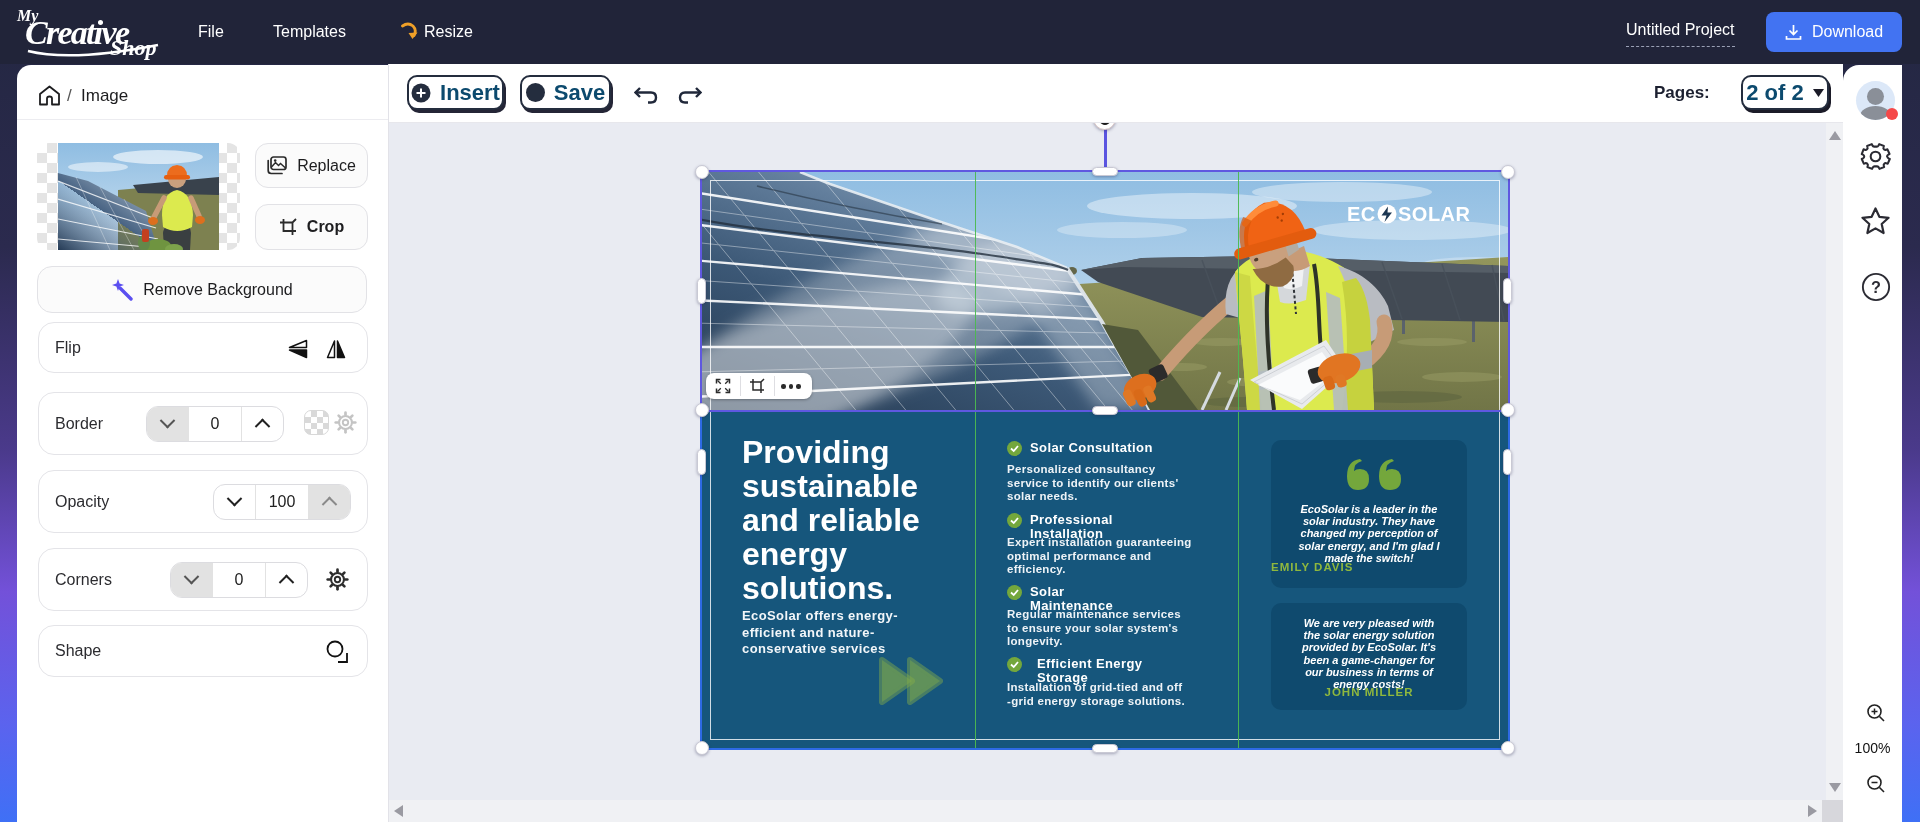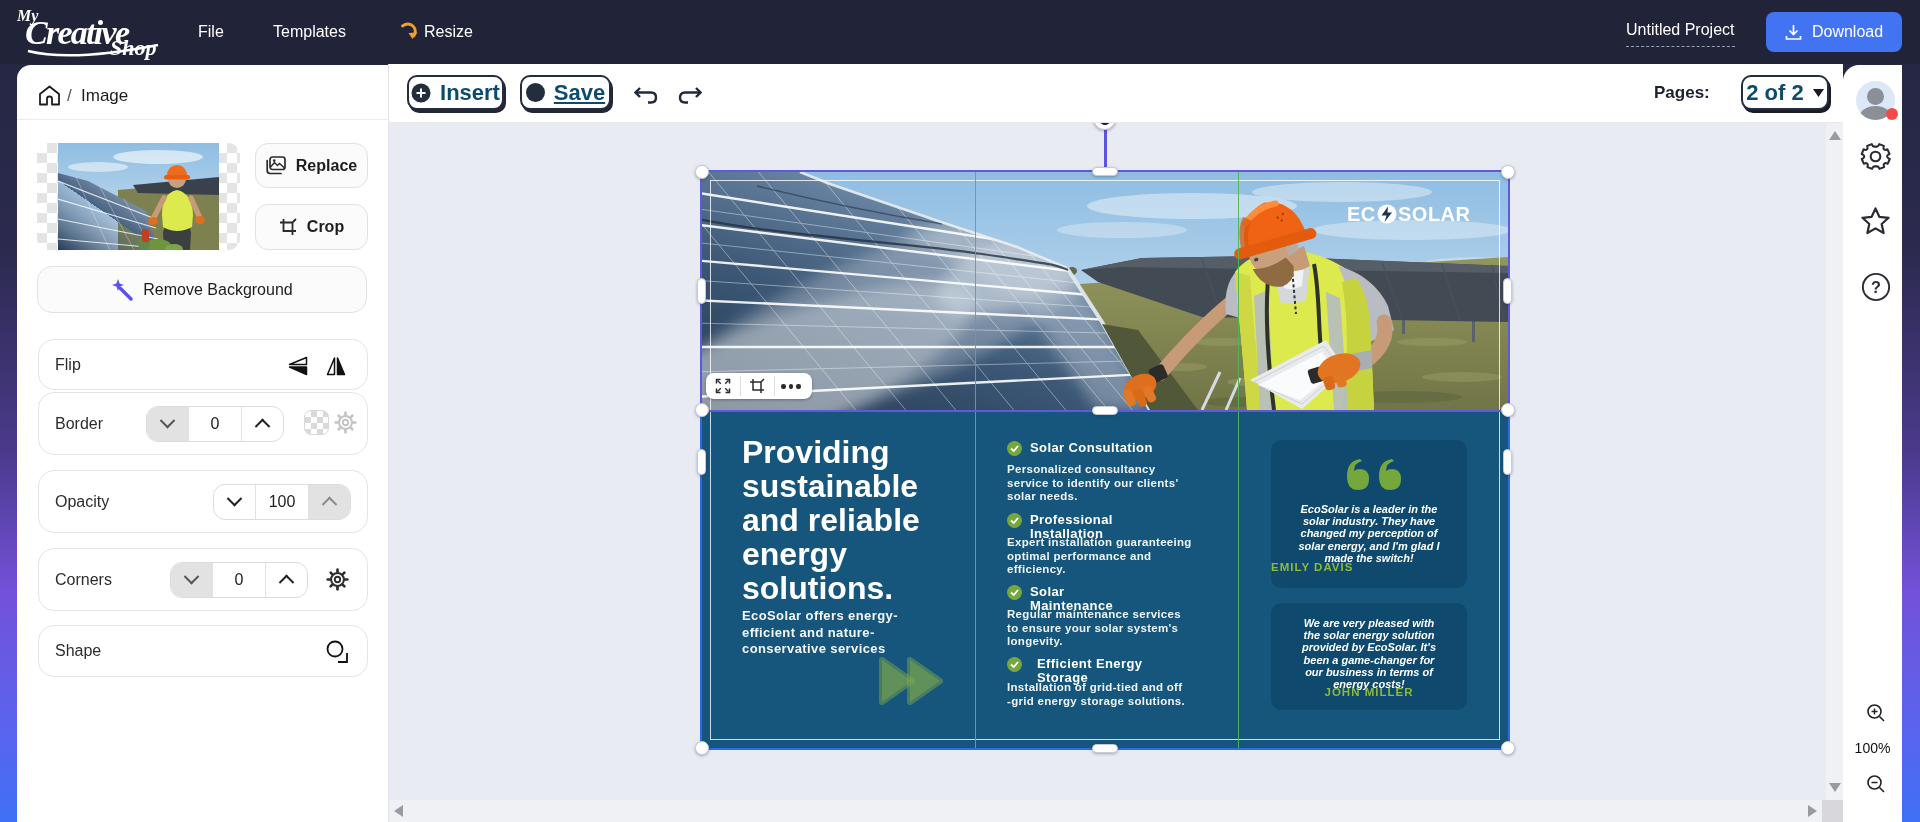--- a/index.html
+++ b/index.html
@@ -59,21 +59,21 @@
   <div id="canvas"></div>
   <div class="abs" style="left:388px;top:64px;width:1px;height:758px;background:#e2e2e8;z-index:7;"></div>
   <div id="topbar">
     <div class="tbtn" style="left:19px;top:11px;width:97px;">
       <svg width="20" height="20" viewBox="0 0 20 20">
           <circle cx="10" cy="10" r="9.5" fill="#242d3e"></circle>
           <path d="M10 5.5 V14.5 M5.5 10 H14.5" stroke="#fff" stroke-width="2"></path>
         </svg>
       Insert
     </div>
-    <div class="tbtn" style="left:132px;top:11px;width:91px;text-decoration:underline;">
+    <div class="tbtn" style="left:132px;top:11px;width:91px;">
       <svg width="19" height="19" viewBox="0 0 19 19">
           <circle cx="9.5" cy="9.5" r="9.5" fill="#242d3e"></circle>
         </svg>
       Save
     </div>
     <svg class="abs" style="left:246px;top:20px" width="26" height="22" viewBox="0 0 26 22">
       <path d="M6 4 L1.5 8.5 L6 13" stroke="#20283a" stroke-width="2.4" fill="none"></path>
       <path d="M1.5 8.5 H17 Q22 8.5 22 13.5 Q22 18.5 17 18.5 H14" stroke="#20283a" stroke-width="2.4" fill="none"></path>
     </svg>
     <svg class="abs" style="left:288px;top:20px" width="26" height="22" viewBox="0 0 26 22">
@@ -441,21 +441,21 @@
           <path d="M133,55 L141,73" stroke="#c79b77" stroke-width="5.5" stroke-linecap="round"></path>
           <ellipse cx="95" cy="78" rx="5" ry="4" fill="#dd6f1e"></ellipse>
           <ellipse cx="142" cy="77" rx="5" ry="4" fill="#dd6f1e"></ellipse>
           <ellipse cx="100" cy="103" rx="13" ry="7" fill="#6f9440"></ellipse>
           <ellipse cx="116" cy="106" rx="9" ry="5" fill="#7da34b"></ellipse>
           <ellipse cx="86" cy="100" rx="6" ry="8" fill="#63884a"></ellipse>
           <rect x="84" y="86" width="7" height="13" fill="#c2401f" rx="2"></rect>
         </svg>
       </div>
     </div>
-    <div class="btn-light" style="left:255px;top:143px;width:113px;height:45px;font-weight:bold;">
+    <div class="btn-light" style="left:255px;top:143px;width:113px;height:45px;">
       <svg width="20" height="19" viewBox="0 0 20 19">
         <rect x="4" y="1" width="15" height="12.5" rx="2.5" fill="none" stroke="#2b2b2b" stroke-width="1.7"></rect>
         <path d="M4.5 11 L8.5 6.5 L11.5 9.5 L13.5 7.5 L18.5 12" stroke="#2b2b2b" stroke-width="1.5" fill="none"></path>
         <circle cx="8.2" cy="4.6" r="1.3" fill="#2b2b2b"></circle>
         <path d="M1.2 4.5 V14.5 Q1.2 17.5 4.2 17.5 H15" stroke="#2b2b2b" stroke-width="1.7" fill="none" stroke-linecap="round"></path>
       </svg>
       Replace
     </div>
     <div class="btn-light" style="left:255px;top:204px;width:113px;height:46px;font-weight:bold;">
       <svg width="18" height="18" viewBox="0 0 18 18">
@@ -464,21 +464,21 @@
       Crop
     </div>
     <div class="btn-light" style="left:37px;top:266px;width:330px;height:47px;border-radius:15px;">
       <svg width="22" height="22" viewBox="0 0 22 22">
         <path d="M9 9 L20 20" stroke="#5b4ff0" stroke-width="3.4" stroke-linecap="round"></path>
         <path d="M7 0 L8.6 4.4 L13 6 L8.6 7.6 L7 12 L5.4 7.6 L1 6 L5.4 4.4 Z" fill="#5b4ff0"></path>
       </svg>
       Remove Background
     </div>
 
-    <div class="row" style="top:339px;height:51px;">
+    <div class="row" style="top:322px;height:51px;">
       <div class="rowlabel">Flip</div>
       <svg class="abs" style="right:58px;top:15px" width="22" height="22" viewBox="0 0 22 22">
         <path d="M2.5 9.5 L19.5 2.5 V9.5 Z" fill="none" stroke="#111" stroke-width="1.5" stroke-linejoin="round"></path>
         <path d="M2.5 12 L19.5 12 V19.5 Z" fill="#111" stroke="#111" stroke-width="1.5" stroke-linejoin="round"></path>
       </svg>
       <svg class="abs" style="right:20px;top:15px" width="22" height="22" viewBox="0 0 22 22">
         <path d="M9.5 3 V19.5 H2.5 Z" fill="none" stroke="#111" stroke-width="1.5" stroke-linejoin="round"></path>
         <path d="M12.5 3 V19.5 H19.5 Z" fill="#111" stroke="#111" stroke-width="1.5" stroke-linejoin="round"></path>
       </svg>
     </div>

